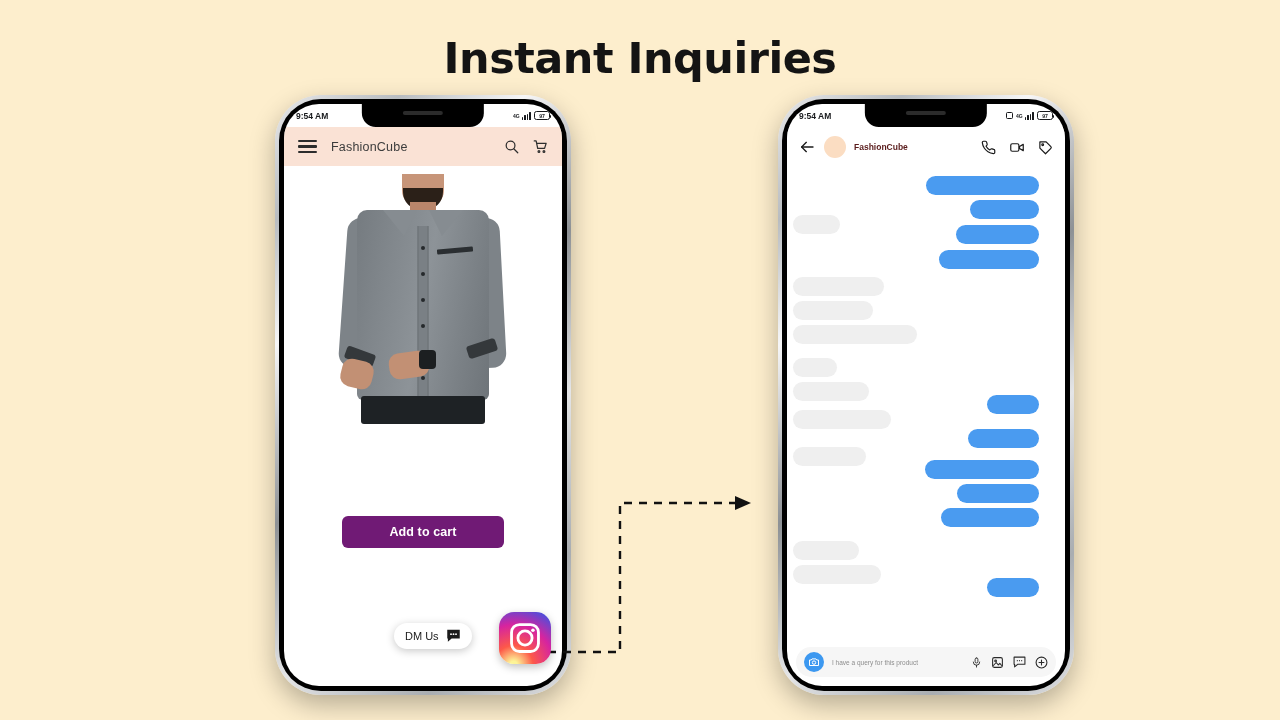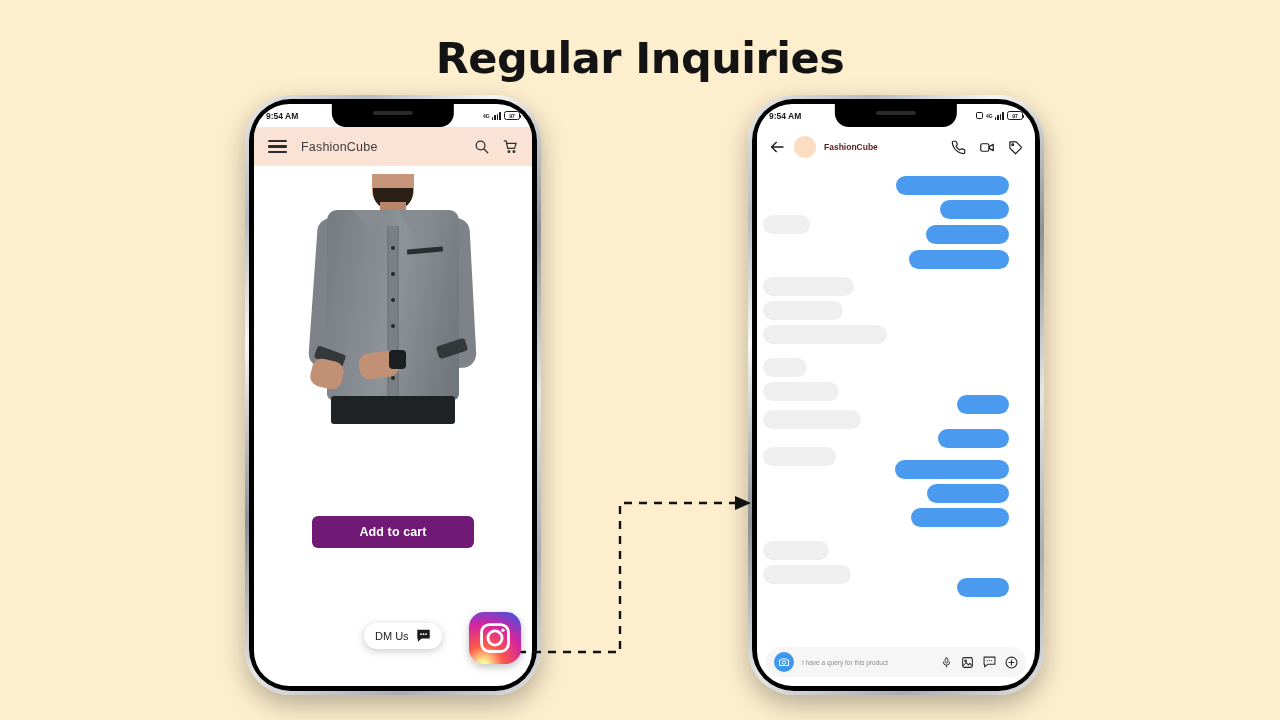--- a/index.html
+++ b/index.html
@@ -13,21 +13,21 @@
   
   .page-title{
     position:absolute; top:33px; left:0; width:100%;
     text-align:center;
     font-size:43px; font-weight:bold; letter-spacing:-0.5px;
     color:#141414;
     font-family:"DejaVu Sans", sans-serif;
   }
 
   
-  .phone{ position:absolute; }
+  .phone{ position:absolute;margin-left:30px; }
   .phone .bezel{
     position:absolute; inset:0;
     border-radius:46px;
     background:linear-gradient(135deg,#e9e9ea 0%,#b8bcc0 14%,#f6f6f7 28%,#8d9195 48%,#e4e5e7 66%,#a9adb1 84%,#dedfe1 100%);
     box-shadow:0 10px 26px rgba(0,0,0,.28);
   }
   .phone .frame{
     position:absolute; inset:4px;
     border-radius:42px;
     background:#000;
@@ -210,21 +210,21 @@
   }
   .cmp-text{ font-size:6.5px; color:#8d8d8d; flex:1; }
   .cmp-icons{ display:flex; align-items:center; gap:9px; }
 
   
   .connector{ position:absolute; left:0; top:0; width:1280px; height:720px; pointer-events:none; z-index:5;}
 </style>
 </head>
 <body>
 
-<div class="page-title">Regular Inquiries</div>
+<div class="page-title">Instant Inquiries</div>
 
 <div class="phone" id="left-phone" style="left:245px; top:95px; width:296px; height:600px;">
   <div class="bezel"></div>
   <div class="frame"></div>
   <div class="screen">
 
     <div class="notch">
       <div class="speaker"></div>
     </div>
 

